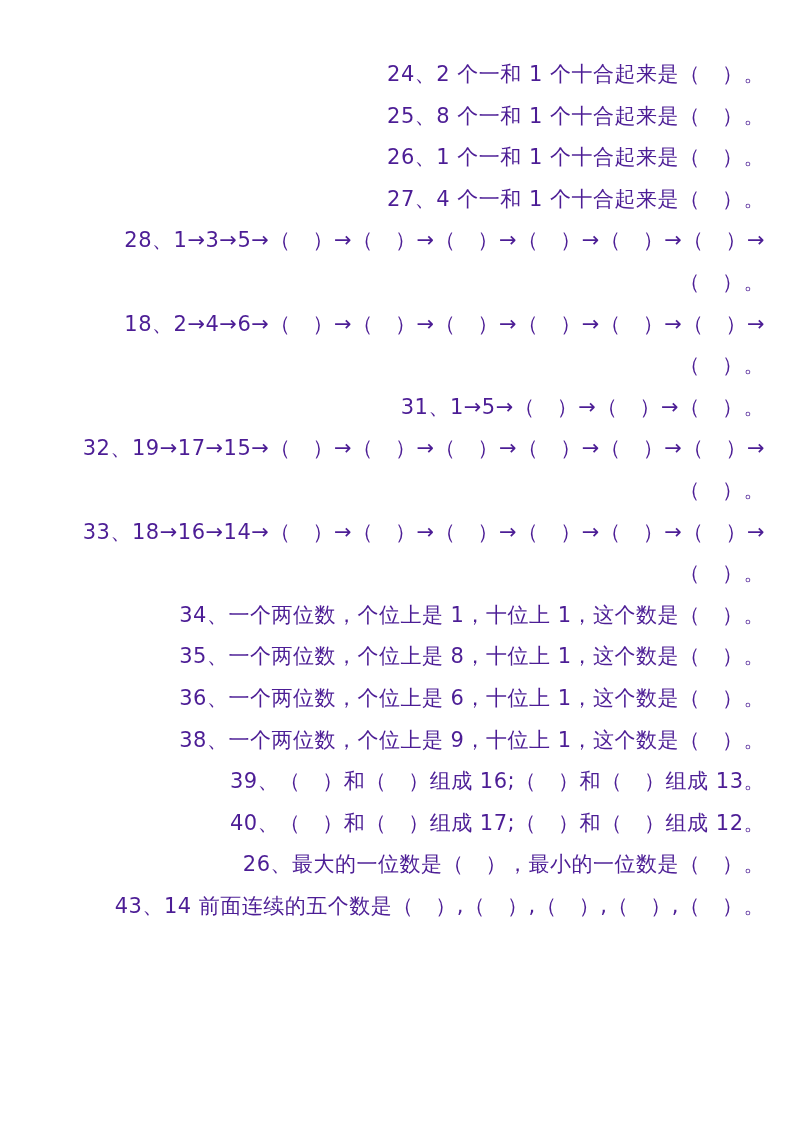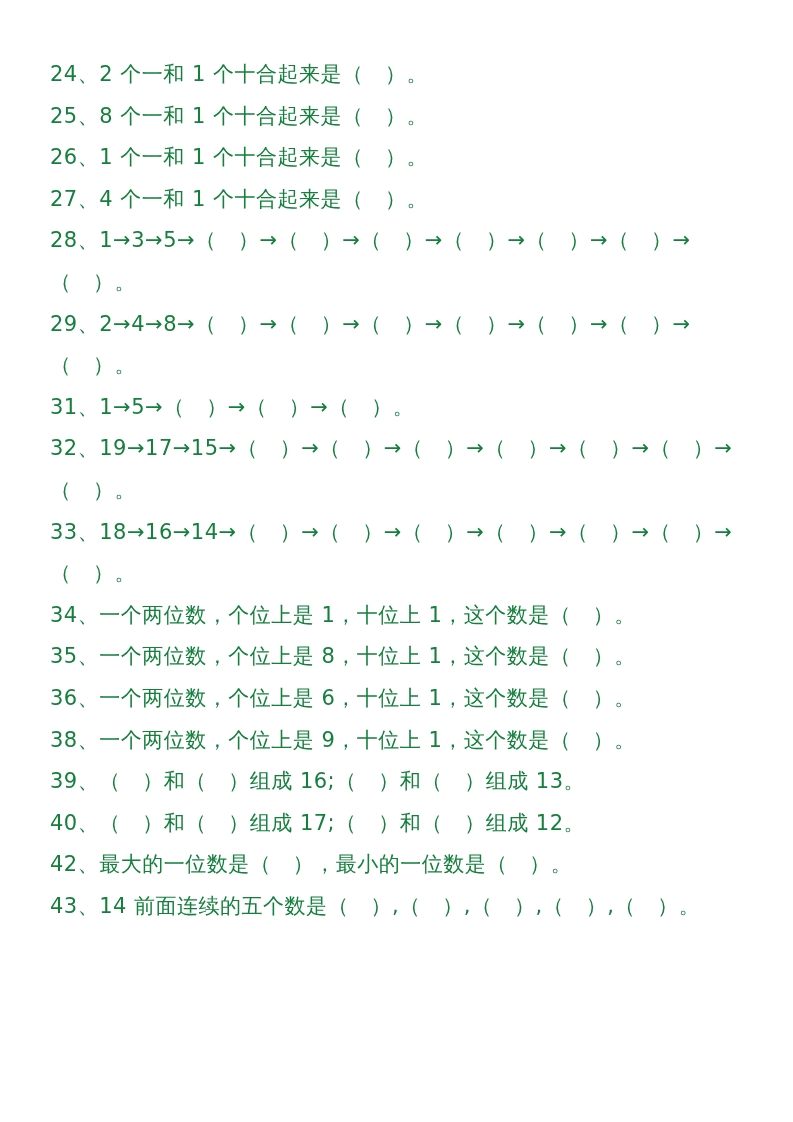--- a/index.html
+++ b/index.html
@@ -11,47 +11,48 @@
     position: relative;
     width: 793px;
     height: 1122px;
     background: #ffffff;
     box-sizing: border-box;
     padding: 54px 28px 0 50px;
     overflow: hidden;
     font-family: "DejaVu Sans", "Liberation Sans", sans-serif;
     font-size: 21px;
     font-weight: 400;
-    color: #15803d;
+    color: #4c1d95;
+    text-align: right;
   }
   .line {
     line-height: 41.6px;
     height: 41.6px;
     white-space: pre;
     letter-spacing: 0.5px;
   }
 </style>
 </head>
 <body>
 
 <div class="page">
   <div class="line">24、2 个一和 1 个十合起来是（　）。</div>
   <div class="line">25、8 个一和 1 个十合起来是（　）。</div>
   <div class="line">26、1 个一和 1 个十合起来是（　）。</div>
   <div class="line">27、4 个一和 1 个十合起来是（　）。</div>
   <div class="line">28、1→3→5→（　）→（　）→（　）→（　）→（　）→（　）→</div>
   <div class="line">（　）。</div>
-  <div class="line">29、2→4→8→（　）→（　）→（　）→（　）→（　）→（　）→</div>
+  <div class="line">18、2→4→6→（　）→（　）→（　）→（　）→（　）→（　）→</div>
   <div class="line">（　）。</div>
   <div class="line">31、1→5→（　）→（　）→（　）。</div>
   <div class="line">32、19→17→15→（　）→（　）→（　）→（　）→（　）→（　）→</div>
   <div class="line">（　）。</div>
   <div class="line">33、18→16→14→（　）→（　）→（　）→（　）→（　）→（　）→</div>
   <div class="line">（　）。</div>
   <div class="line">34、一个两位数，个位上是 1，十位上 1，这个数是（　）。</div>
   <div class="line">35、一个两位数，个位上是 8，十位上 1，这个数是（　）。</div>
   <div class="line">36、一个两位数，个位上是 6，十位上 1，这个数是（　）。</div>
   <div class="line">38、一个两位数，个位上是 9，十位上 1，这个数是（　）。</div>
   <div class="line">39、（　）和（　）组成 16;（　）和（　）组成 13。</div>
   <div class="line">40、（　）和（　）组成 17;（　）和（　）组成 12。</div>
-  <div class="line">42、最大的一位数是（　），最小的一位数是（　）。</div>
+  <div class="line">26、最大的一位数是（　），最小的一位数是（　）。</div>
   <div class="line">43、14 前面连续的五个数是（　）,（　）,（　）,（　）,（　）。</div>
 </div>
 
 </body></html>

